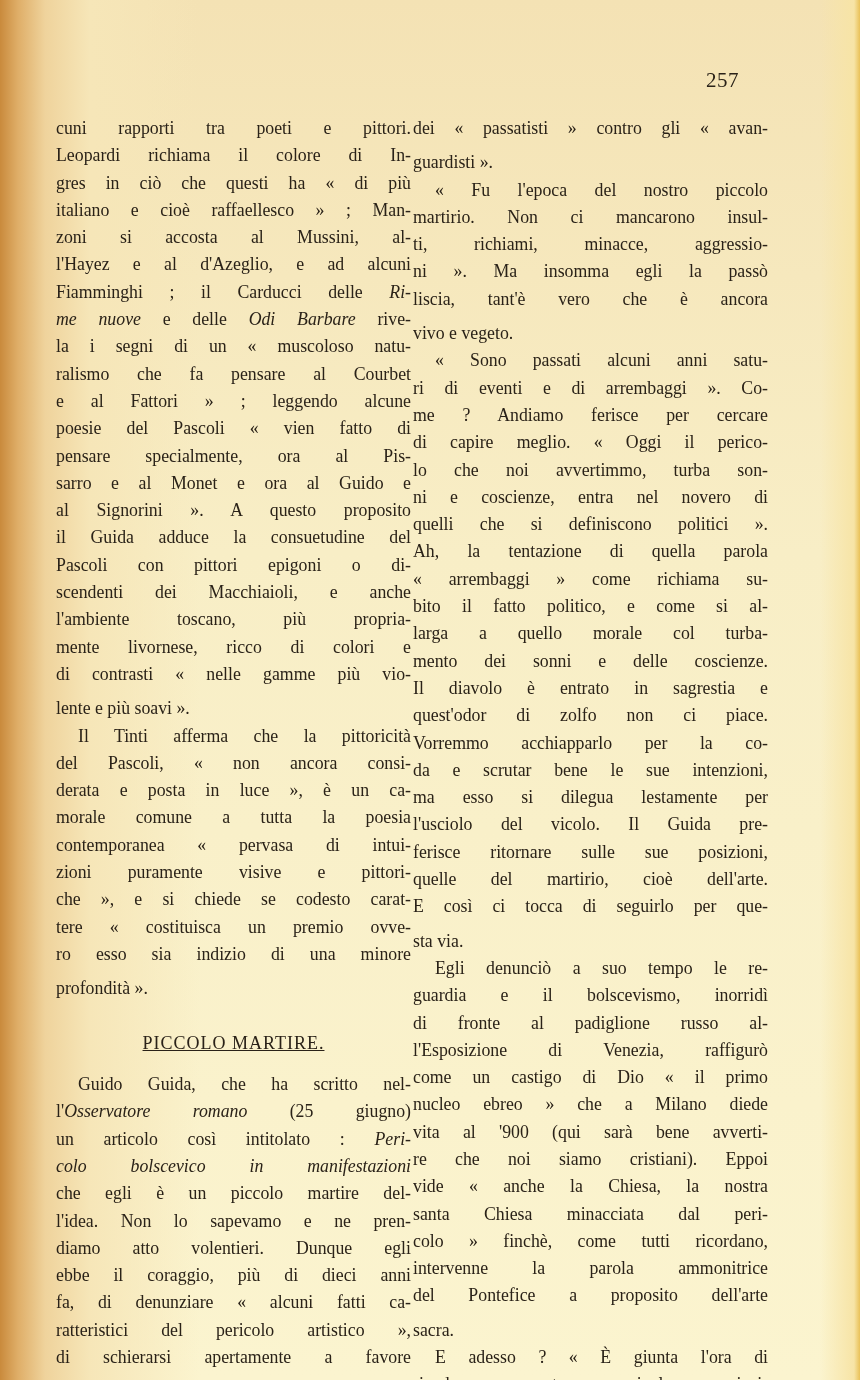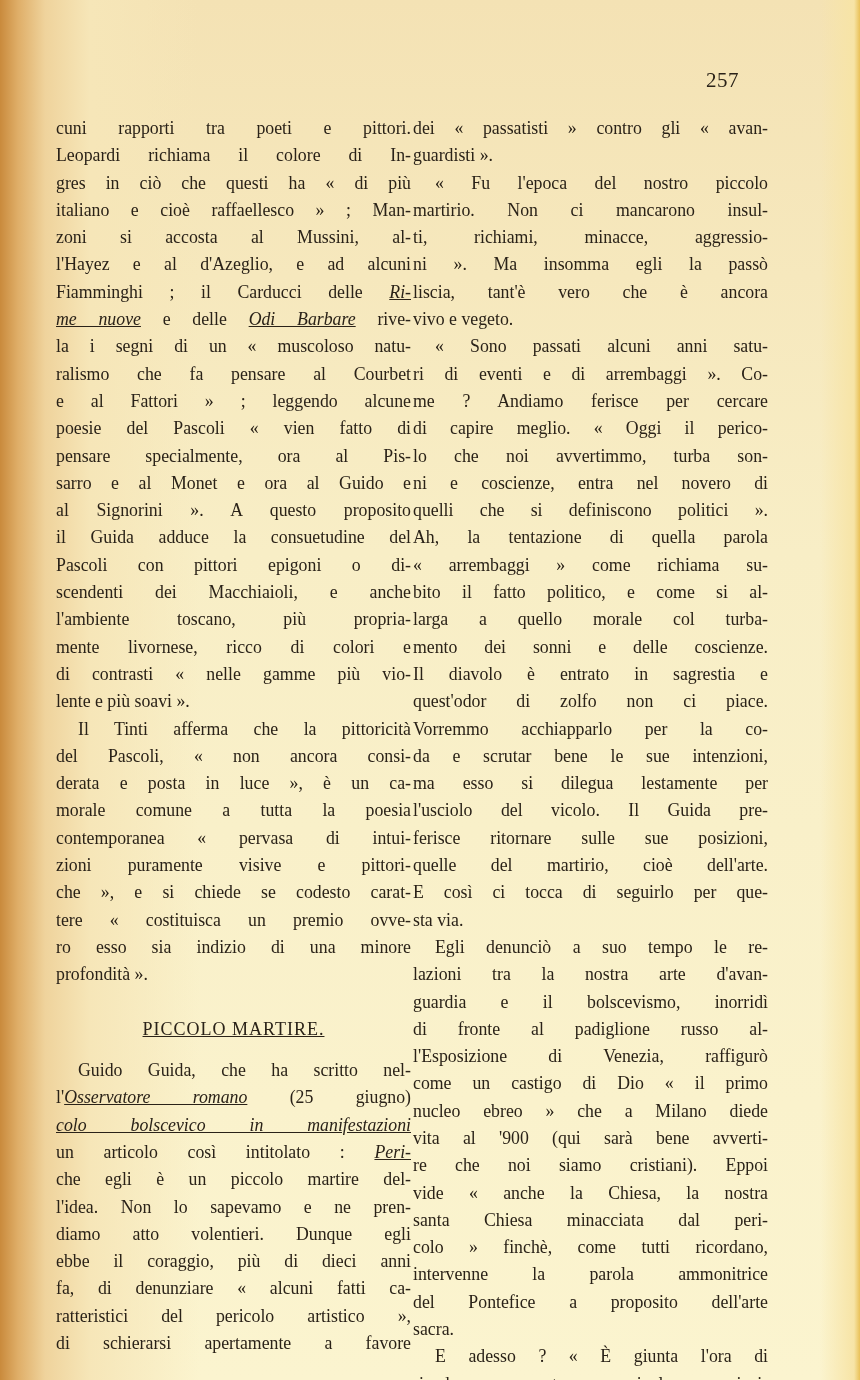--- a/index.html
+++ b/index.html
@@ -21,26 +21,26 @@
     position: absolute; top: 115px; width: 355px;
     font-size: 17.8px; line-height: 27.3px;
   }
   .col-left { left: 56px; }
   .col-right { left: 413px; }
   .line {
     display: block; height: 27.3px; white-space: nowrap;
     text-align: justify; text-align-last: justify;
     overflow: visible;
   }
-  .line.last { text-align-last: left; }
+  .line.last { text-align-last: left; margin-top: 7px; }
   .line.indent { padding-left: 22px; }
   .line.center { text-align: center; text-align-last: center; }
   .line.heading { letter-spacing: 1px; font-size: 18px; text-decoration: underline; }
   .spacer { display: block; height: 27.3px; }
-  .line i { font-style: italic; text-decoration: underline; }
+  .line i { font-style: italic; }
 </style>
 </head>
 <body>
 
 <div>
   <div class="page-number">257</div>
   <div class="column col-left" id="col-left">
       <span class="line"><span>cuni rapporti tra poeti e pittori.</span></span>
       <span class="line"><span>Leopardi richiama il colore di In-</span></span>
       <span class="line"><span>gres in ciò che questi ha « di più</span></span>
@@ -71,22 +71,22 @@
       <span class="line"><span>zioni puramente visive e pittori-</span></span>
       <span class="line"><span>che », e si chiede se codesto carat-</span></span>
       <span class="line"><span>tere « costituisca un premio ovve-</span></span>
       <span class="line"><span>ro esso sia indizio di una minore</span></span>
       <span class="line last"><span>profondità ».</span></span>
       <span class="spacer"></span>
       <span class="line center heading"><span>PICCOLO MARTIRE.</span></span>
       <span class="spacer" style="height: 14px;"></span>
       <span class="line indent"><span>Guido Guida, che ha scritto nel-</span></span>
       <span class="line"><span>l'</span><i>Osservatore romano</i><span> (25 giugno)</span></span>
+      <span class="line"><span>un articolo così intitolato : </span><i>Peri-</i></span>
       <span class="line"><i>colo bolscevico in manifestazioni</i></span>
-      <span class="line"><span>un articolo così intitolato : </span><i>Peri-</i></span>
       <span class="line"><span>che egli è un piccolo martire del-</span></span>
       <span class="line"><span>l'idea. Non lo sapevamo e ne pren-</span></span>
       <span class="line"><span>diamo atto volentieri. Dunque egli</span></span>
       <span class="line"><span>ebbe il coraggio, più di dieci anni</span></span>
       <span class="line"><span>fa, di denunziare « alcuni fatti ca-</span></span>
       <span class="line"><span>ratteristici del pericolo artistico »,</span></span>
       <span class="line"><span>di schierarsi apertamente a favore</span></span>
     </div>
   <div class="column col-right" id="col-right">
       <span class="line"><span>dei « passatisti » contro gli « avan-</span></span>
@@ -113,21 +113,20 @@
       <span class="line"><span>quest'odor di zolfo non ci piace.</span></span>
       <span class="line"><span>Vorremmo acchiapparlo per la co-</span></span>
       <span class="line"><span>da e scrutar bene le sue intenzioni,</span></span>
       <span class="line"><span>ma esso si dilegua lestamente per</span></span>
       <span class="line"><span>l'usciolo del vicolo. Il Guida pre-</span></span>
       <span class="line"><span>ferisce ritornare sulle sue posizioni,</span></span>
       <span class="line"><span>quelle del martirio, cioè dell'arte.</span></span>
       <span class="line"><span>E così ci tocca di seguirlo per que-</span></span>
       <span class="line last"><span>sta via.</span></span>
       <span class="line indent"><span>Egli denunciò a suo tempo le re-</span></span>
-      <span class="line"><span>lazioni tra la nostra arte d'avan-</span></span>
       <span class="line"><span>guardia e il bolscevismo, inorridì</span></span>
       <span class="line"><span>di fronte al padiglione russo al-</span></span>
       <span class="line"><span>l'Esposizione di Venezia, raffigurò</span></span>
       <span class="line"><span>come un castigo di Dio « il primo</span></span>
       <span class="line"><span>nucleo ebreo » che a Milano diede</span></span>
       <span class="line"><span>vita al '900 (qui sarà bene avverti-</span></span>
       <span class="line"><span>re che noi siamo cristiani). Eppoi</span></span>
       <span class="line"><span>vide « anche la Chiesa, la nostra</span></span>
       <span class="line"><span>santa Chiesa minacciata dal peri-</span></span>
       <span class="line"><span>colo » finchè, come tutti ricordano,</span></span>

